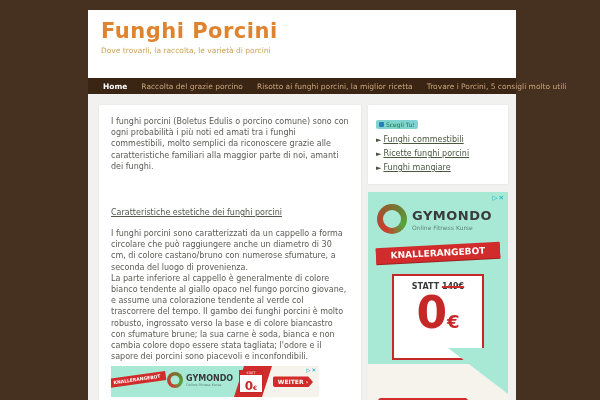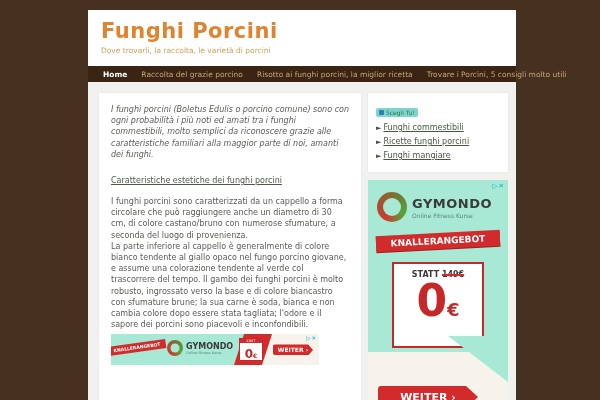--- a/index.html
+++ b/index.html
@@ -2,36 +2,36 @@
 <html><head>
 <meta charset="utf-8">
 <style>
   * { margin:0; padding:0; box-sizing:border-box; }
   html,body { width:600px; height:400px; overflow:hidden; }
   body { background:#46301f; font-family:"DejaVu Sans", sans-serif; }
 
   .page { width:428px; margin-left:88px; padding-top:10px; }
 
   
-  .site-header { background:#ffffff; height:56px; padding:9px 0 0 13px; }
+  .site-header { background:#ffffff; height:68px; padding:9px 0 0 13px; }
   .site-title { color:#e0832e; font-size:21px; font-weight:bold; letter-spacing:0.5px; cursor:pointer; }
   .site-tagline { color:#d0a058; font-size:7.5px; margin-top:3px; }
 
   
   .nav { background:#3a2514; height:16px; display:flex; align-items:center; padding-left:15px; gap:14px; }
   .nav a { font-size:7.5px; color:#c9a478; text-decoration:none; white-space:nowrap; cursor:pointer; }
   .nav a.active { color:#ffffff; font-weight:bold; }
 
   
   .content { background:#f1f1ef; display:flex; padding:11px 8px 0 11px; gap:7px; min-height:306px; }
 
   .article-box { background:#ffffff; width:263px; padding:11px 12px; box-shadow:0 0 2px rgba(0,0,0,0.08); }
   .article-title { font-size:14.5px; font-weight:bold; color:#3c3c38; margin-bottom:12px; }
   .article-box p { font-size:8px; line-height:11.2px; color:#5a5a55; }
-  .p-gap { margin-bottom:8px;font-style:italic; }
+  .p-gap { margin-bottom:28px; }
   .inline-link { display:inline-block; font-size:8px; color:#50584a; text-decoration:underline; margin-bottom:11px; cursor:pointer; }
 
   
   .sidebar { width:140px; display:flex; flex-direction:column; }
   .widget { background:#ffffff; padding:7px 8px 9px 8px; margin-bottom:8px; box-shadow:0 0 2px rgba(0,0,0,0.08); }
   .ad-badge { display:inline-flex; align-items:center; gap:2px; background:#7fd4cf; border-radius:2px; font-size:6px; color:#274; padding:1px 3px; margin-bottom:4px; cursor:pointer; }
   .ad-badge .sq { width:5px; height:5px; background:#2a7fb8; display:inline-block; border-radius:1px; }
   .side-link { display:block; font-size:8px; color:#47583f; text-decoration:underline; line-height:13px; cursor:pointer; }
   .side-link .bullet { text-decoration:none; display:inline-block; margin-right:2px; font-size:7px; }
 

